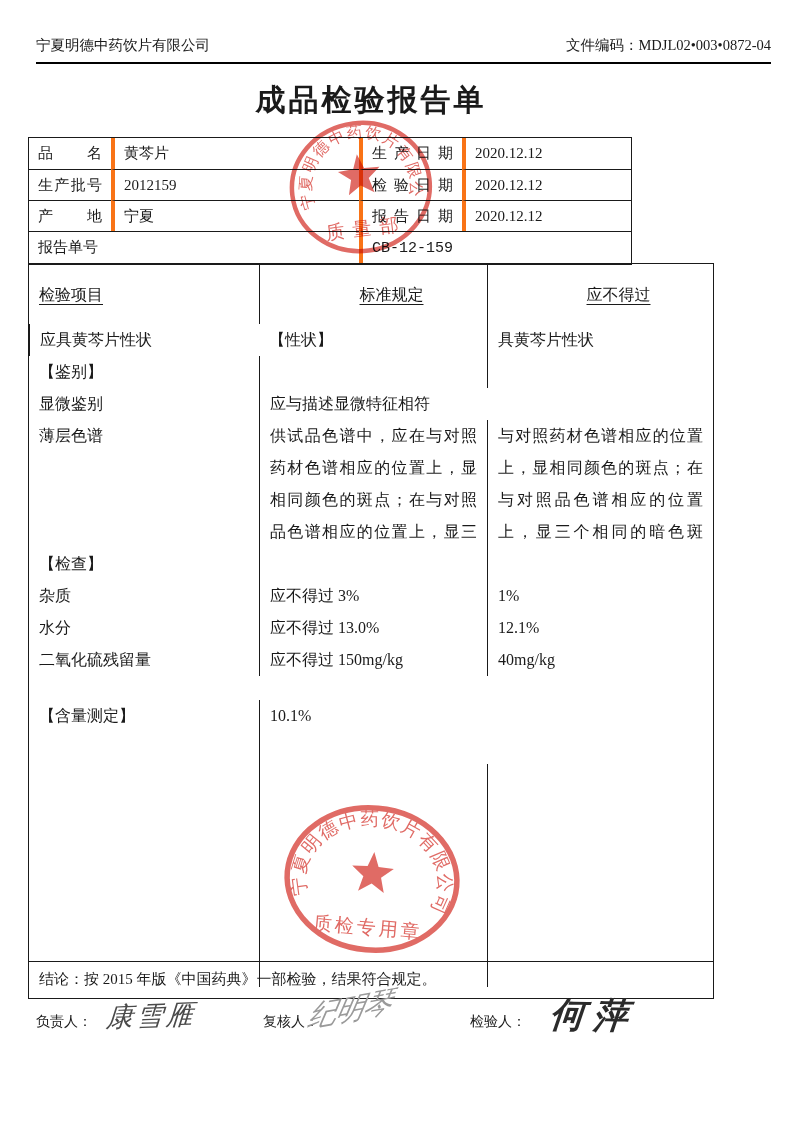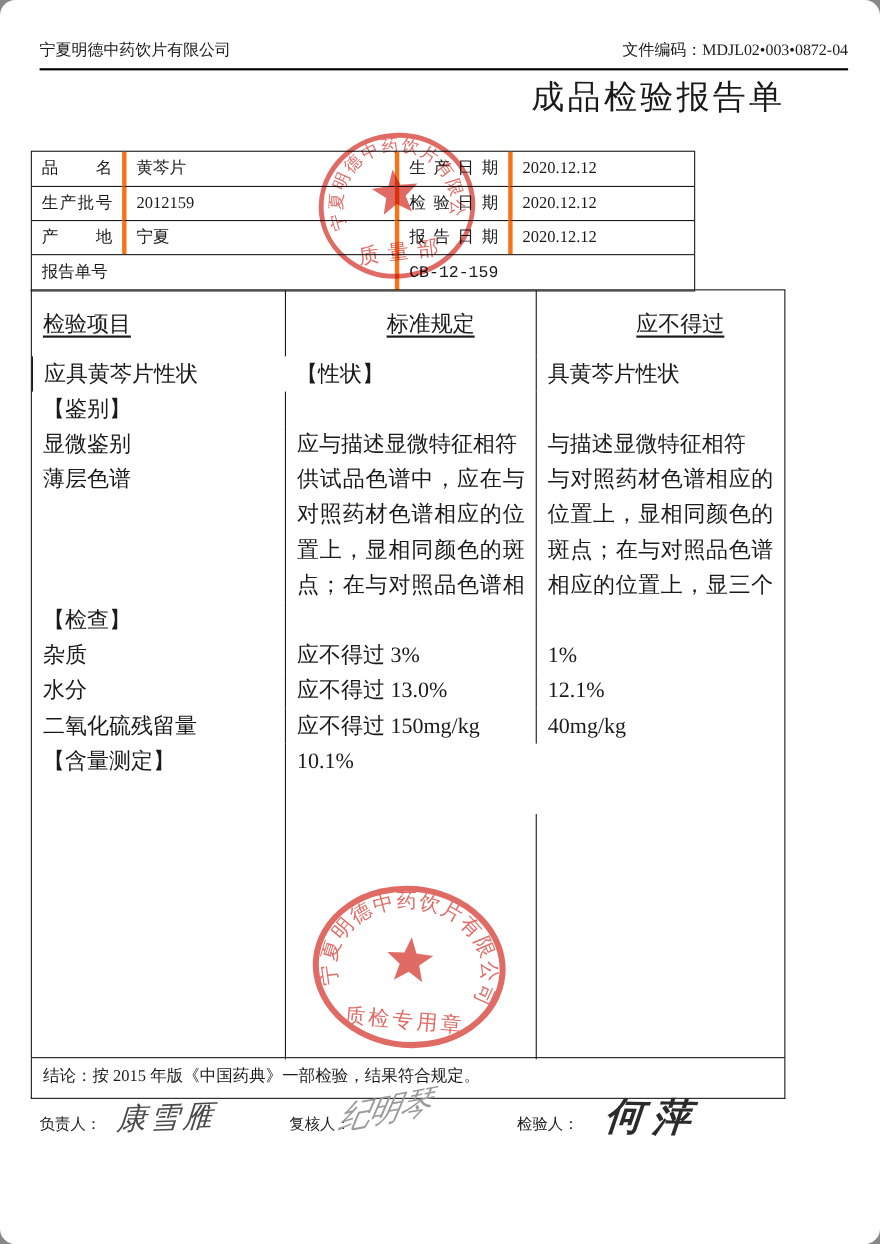--- a/index.html
+++ b/index.html
@@ -1,58 +1,58 @@
 <!DOCTYPE html>
 <html><head>
 <meta charset="utf-8">
 <style>
   html,body{margin:0;padding:0;background:#888;}
   .page{
     position:relative;width:800px;height:1131px;margin:0 auto;background:#ffffff;
-    font-family:"Liberation Serif", serif;color:#1a1a1a;overflow:hidden;border-radius:14px;
+    font-family:"Liberation Serif", serif;color:#1a1a1a;overflow:hidden;
   }
   
   .hdr{
     position:absolute;left:36px;top:36px;width:735px;
     display:flex;justify-content:space-between;align-items:flex-end;
     border-bottom:2px solid #000;padding-bottom:7px;font-size:14.5px;
   }
   
   .title{
-    position:absolute;left:28px;top:68px;width:686px;text-align:right;
-    font-size:30px;font-weight:normal;letter-spacing:3px;
+    position:absolute;left:28px;top:80px;width:686px;text-align:center;
+    font-size:30px;font-weight:bold;letter-spacing:3px;
   }
   
   .info-table{
     position:absolute;left:28px;top:137px;width:604px;
     display:grid;grid-template-columns:82px 248px 103px 1fr;
     border:1.5px solid #1a1a1a;font-size:15px;box-sizing:border-box;
   }
   .info-table .cell{
     height:31px;line-height:31px;padding:0 9px;overflow:hidden;white-space:nowrap;
     box-sizing:border-box;
   }
   .info-table .bl{border-left:4px solid #f97316;}
   .info-table .bt{border-top:1px solid #1a1a1a;}
   .info-table .lastrow{height:33px;line-height:33px;font-family:Liberation Mono, monospace;}
   .info-table .jlabel{text-align:justify;text-align-last:justify;}
   .sp2{grid-column:1 / 3;}
   .sp2b{grid-column:3 / 5;}
   
   .main-table{
     position:absolute;left:28px;top:263px;width:686px;height:699px;
-    border:1.5px solid #1a1a1a;box-sizing:border-box;font-size:20px;
+    border:1.5px solid #1a1a1a;box-sizing:border-box;font-size:16px;
   }
   .mrow{display:grid;grid-template-columns:230px 228px 1fr;}
   .mcell{padding:0 10px;line-height:32px;box-sizing:border-box;overflow:hidden;}
   .c2,.c3{border-left:1px solid #1a1a1a;height:100%;}
   .mt-header .mcell{padding-top:15px;height:60px;}
   .mt-header .hlabel{text-decoration:underline;text-underline-offset:4px;}
   .mt-header .c2,.mt-header .c3{text-align:center;padding-left:46px;}
-  .h32{height:32px;} .h128{height:128px;} .h64{height:64px;} .hfill{height:223px;}
+  .h32{height:32px;} .h128{height:128px;} .h64{height:64px;margin-top:24px;} .hfill{height:223px;}
   .wrap{white-space:normal;text-align:justify;}
   
   .conclusion{
     position:absolute;left:28px;top:962px;width:686px;height:37px;
     border:1.5px solid #1a1a1a;border-top:none;box-sizing:border-box;
     line-height:34px;padding-left:10px;font-size:15px;
   }
   
   .sig-label{position:absolute;font-size:14px;}
   .sig{position:absolute;font-style:italic;white-space:nowrap;}
@@ -109,21 +109,20 @@
       <div class="mcell c3 h32">具黄芩片性状</div>
     </div>
     <div class="mrow">
       <div class="mcell c1 h32">【鉴别】</div>
       <div class="mcell c2 h32"></div>
       <div class="mcell c3 h32"></div>
     </div>
     <div class="mrow">
       <div class="mcell c1 h32">显微鉴别</div>
       <div class="mcell c2 h32">应与描述显微特征相符</div>
-      <div class="mcell c3 h32">与描述显微特征相符</div>
     </div>
     <div class="mrow">
       <div class="mcell c1 h128">薄层色谱</div>
       <div class="mcell c2 h128 wrap">供试品色谱中，应在与对照药材色谱相应的位置上，显相同颜色的斑点；在与对照品色谱相应的位置上，显三个相同的暗色斑点。</div>
       <div class="mcell c3 h128 wrap">与对照药材色谱相应的位置上，显相同颜色的斑点；在与对照品色谱相应的位置上，显三个相同的暗色斑点。</div>
     </div>
     <div class="mrow">
       <div class="mcell c1 h32">【检查】</div>
       <div class="mcell c2 h32"></div>
       <div class="mcell c3 h32"></div>

